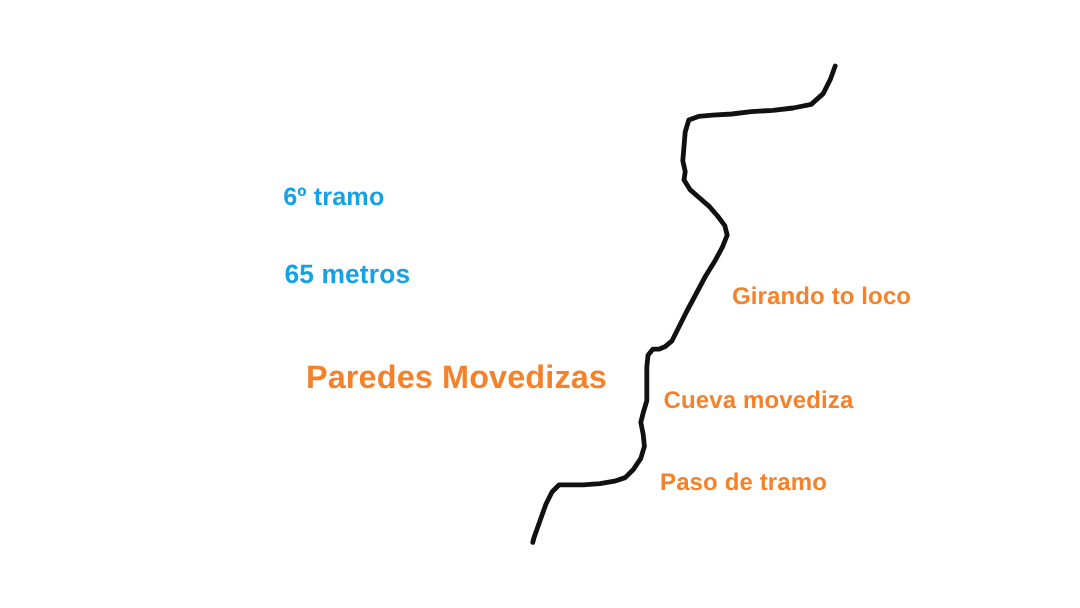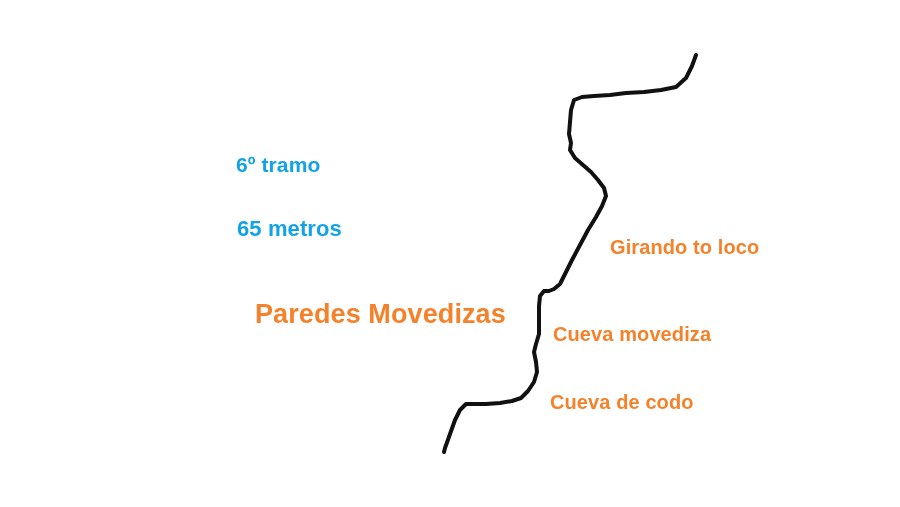--- a/index.html
+++ b/index.html
@@ -58,15 +58,15 @@
   <div class="label label-blue lbl-tramo">6º tramo</div>
 
   <div class="label label-blue lbl-metros">65 metros</div>
 
   <div class="label label-orange lbl-paredes">Paredes Movedizas</div>
 
   <div class="label label-orange lbl-girando">Girando to loco</div>
 
   <div class="label label-orange lbl-cueva">Cueva movediza</div>
 
-  <div class="label label-orange lbl-paso">Cueva de codo</div>
+  <div class="label label-orange lbl-paso">Paso de tramo</div>
 
 </div>
 
 </body></html>

